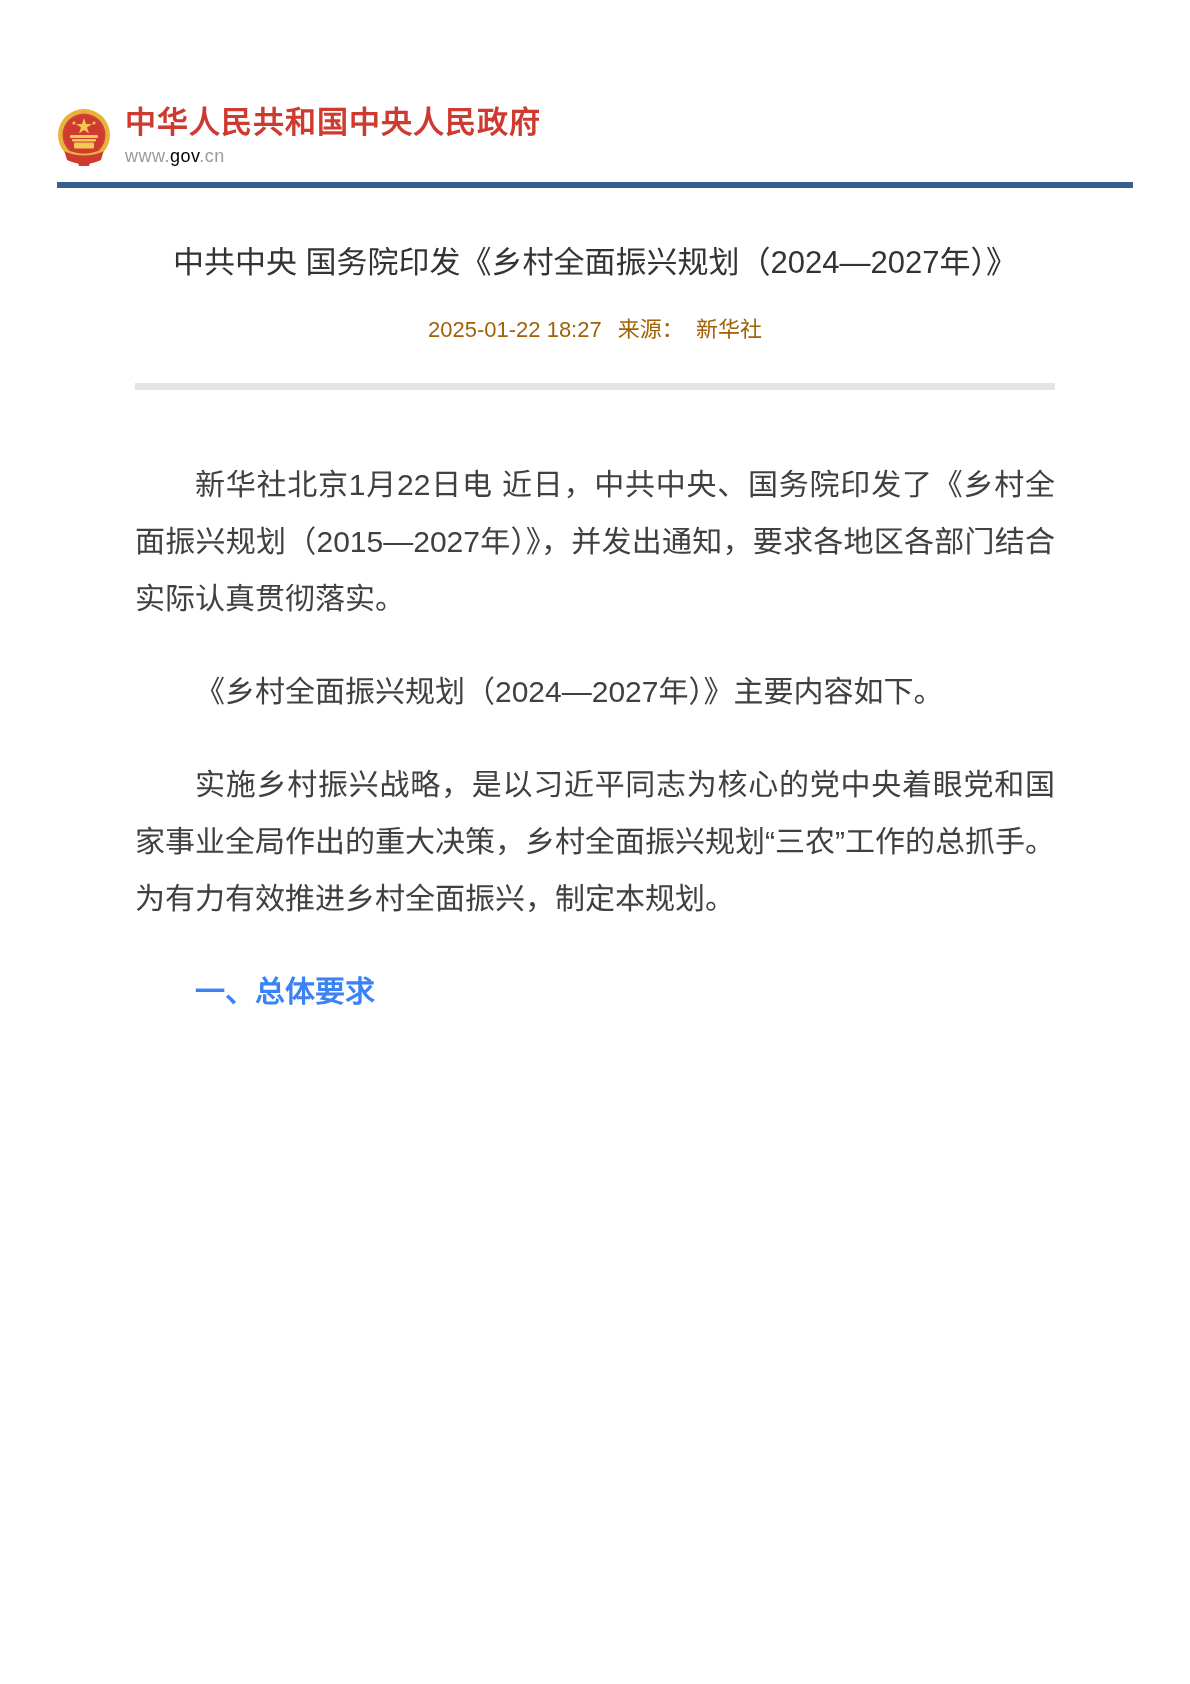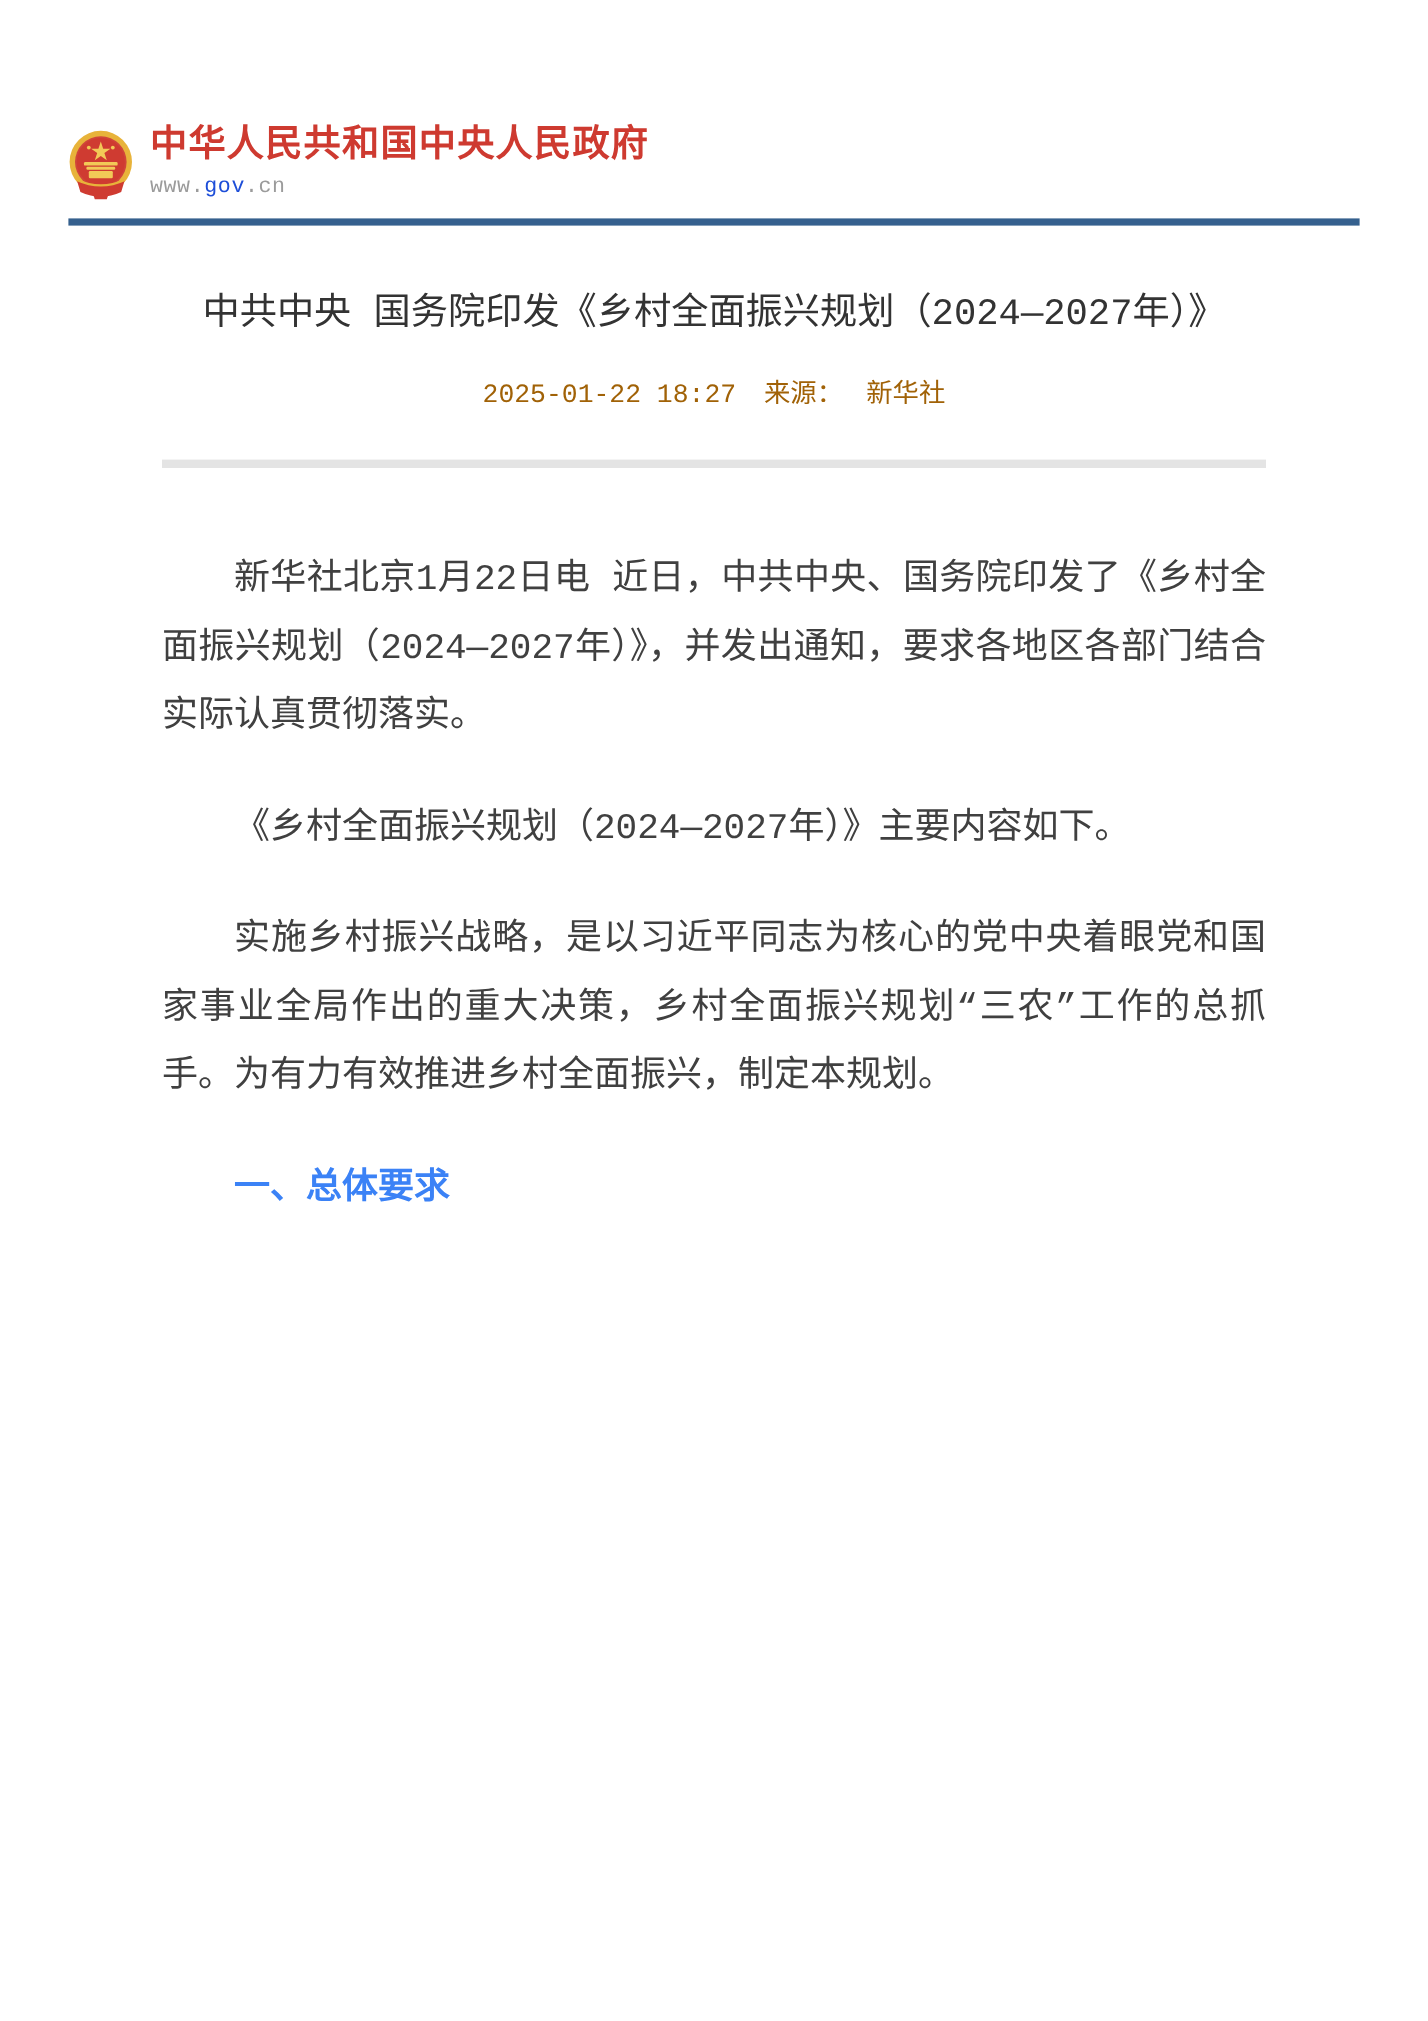--- a/index.html
+++ b/index.html
@@ -2,33 +2,33 @@
 <html lang="zh-CN"><head>
 <meta charset="utf-8">
 <style>
   * { box-sizing: border-box; }
   html, body { margin: 0; padding: 0; }
   body {
     width: 1190px; height: 1684px; overflow: hidden;
     background: #ffffff;
     font-family: "Liberation Sans", "DejaVu Sans", sans-serif;
   }
-  .page { position: relative; width: 1190px; height: 1632px; background: #fff; font-family: Liberation Mono, monospace; }
+  .page { position: relative; width: 1190px; height: 1632px; background: #fff; }
 
   
   .site-header { padding: 106px 57px 0 57px; }
   .header-inner { display: flex; align-items: flex-start; }
   .emblem { width: 54px; height: 60px; flex: 0 0 auto; margin-top: 2px; }
   .site-ident { margin-left: 14px; }
   .site-name {
     color: #ce3a30; font-weight: bold; font-size: 31px; line-height: 34px;
     letter-spacing: 1px;
   }
   .site-url { margin-top: 6px; font-size: 18px; color: #9b9b9b; letter-spacing: 0.5px; }
-  .site-url .gov { color: #1d4ed8; }
+  .site-url .gov { color: #000000; }
   .header-divider { height: 6px; background: #35608e; margin: 14px 57px 0 57px; }
 
   
   .article { width: 920px; margin: 0 auto; }
   .article-title {
     margin-top: 44px;
     text-align: center;
     font-size: 31px; line-height: 62px; color: #333333; font-weight: 400;
   }
   .article-meta {
@@ -90,20 +90,20 @@
 
     <div class="article-meta">
       <span class="meta-date">2025-01-22 18:27</span>
       <span class="meta-source-label">来源：</span>
       <span class="meta-source">新华社</span>
     </div>
 
     <div class="content-divider"></div>
 
     <div class="article-body">
-      <p>新华社北京1月22日电 近日，中共中央、国务院印发了《乡村全面振兴规划（2024—2027年）》，并发出通知，要求各地区各部门结合实际认真贯彻落实。</p>
+      <p>新华社北京1月22日电 近日，中共中央、国务院印发了《乡村全面振兴规划（2015—2027年）》，并发出通知，要求各地区各部门结合实际认真贯彻落实。</p>
       <p>《乡村全面振兴规划（2024—2027年）》主要内容如下。</p>
       <p>实施乡村振兴战略，是以习近平同志为核心的党中央着眼党和国家事业全局作出的重大决策，乡村全面振兴规划“三农”工作的总抓手。为有力有效推进乡村全面振兴，制定本规划。</p>
       <h2>一、总体要求</h2>
     </div>
   </main>
 
 </div>
 
 </body></html>

